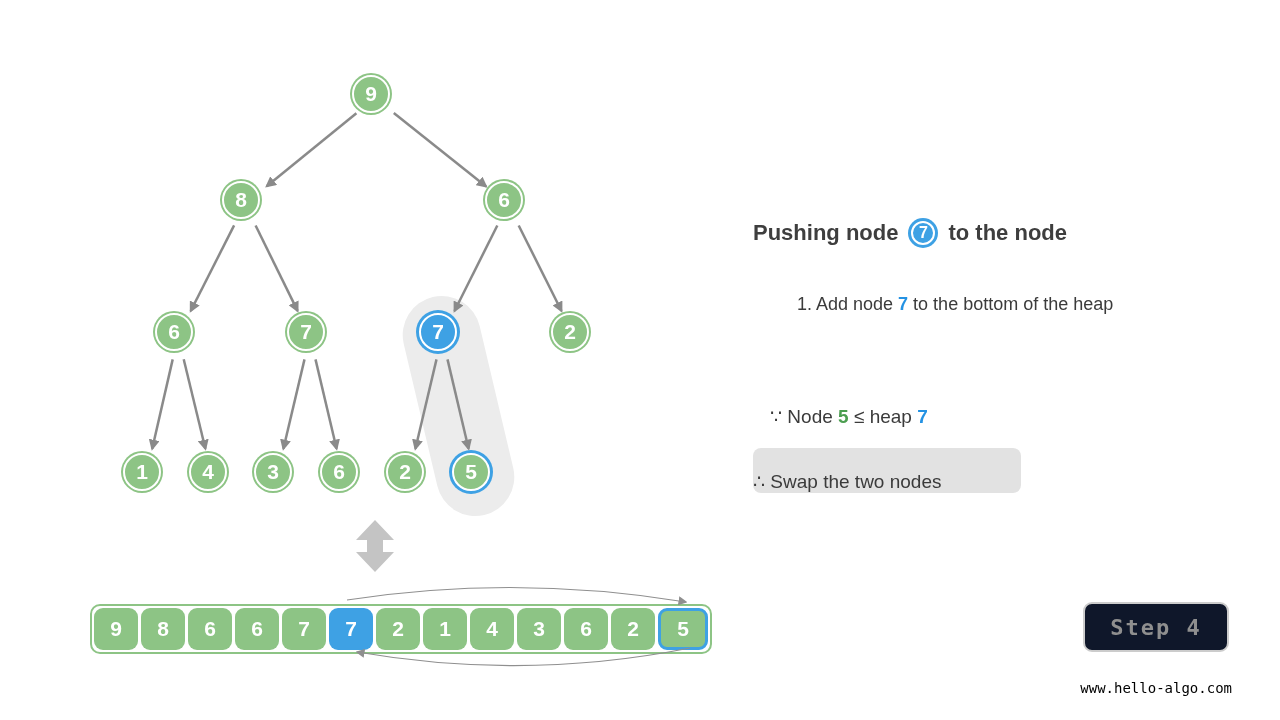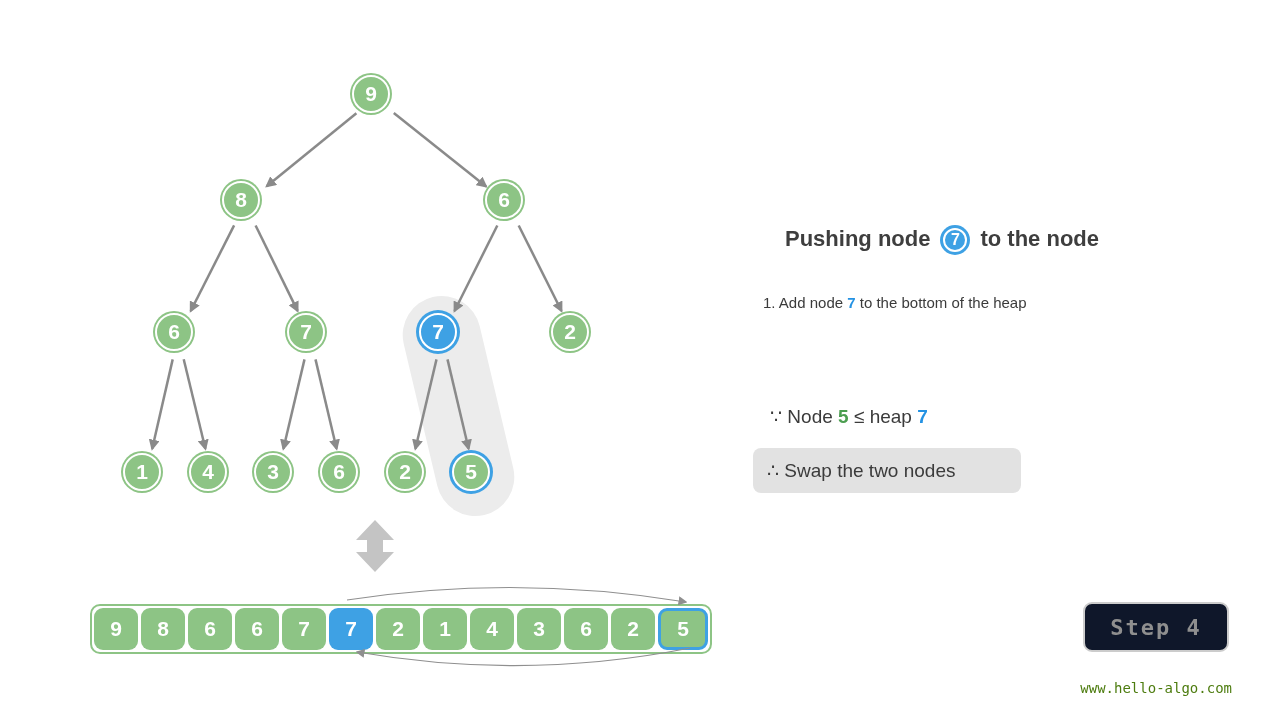--- a/index.html
+++ b/index.html
@@ -31,54 +31,54 @@
     flex:1; background:#8dc485; border-radius:9px;
     display:flex; align-items:center; justify-content:center;
     color:#fff; font-size:21px; font-weight:700;
   }
   .acell.blue { background:#3ea1e4; }
   .acell.ring { background:#8dc485; border:3px solid #3ea1e4; }
 
   
   .title-row {
     position:absolute; left:753px; top:214px; height:38px; z-index:2;
-    display:flex; align-items:flex-end; gap:10px;
-    font-size:22px; font-weight:700; color:#3e3e3e;margin-left:32px;
+    display:flex; align-items:center; gap:10px;
+    font-size:22px; font-weight:700; color:#3e3e3e;
   }
   .title-node {
     width:24px; height:24px; background:#3ea1e4; border:2px solid #fff; border-radius:50%;
     box-shadow:0 0 0 3px #3ea1e4; margin:0 3px;
     display:flex; align-items:center; justify-content:center;
     color:#fff; font-size:16px; font-weight:700;
   }
-  .step-line { position:absolute; left:763px; z-index:2; font-size:15px; color:#3b3b3b; }
+  .step-line { position:absolute; left:797px; z-index:2; font-size:18px; color:#3b3b3b; }
   .step-line.s1 { top:294px; }
   .step-line.s2 { top:347px; }
   .accent-blue  { color:#2492e3; font-weight:700; }
   .accent-green { color:#4c9e50; font-weight:700; }
   .because-line { position:absolute; left:770px; top:405px; z-index:2; font-size:19px; color:#3b3b3b; }
   .therefore-box {
     position:absolute; left:753px; top:448px; width:268px; height:45px; z-index:2;
     background:#e2e2e2; border-radius:8px;
-    display:flex; align-items:center; padding-left:14px;
+    display:flex; align-items:flex-end; 
     font-size:19px; color:#3b3b3b;
   }
 
   
   .step-badge {
     position:absolute; left:1083px; top:602px; width:146px; height:50px; z-index:2;
     border:2px solid #cccccc; border-radius:9px; background:#0f172a;
     display:flex; align-items:center; justify-content:center;
     font-family:"DejaVu Sans Mono","Liberation Mono",monospace;
     font-size:22px; font-weight:700; color:#8f8f8f; letter-spacing:2px; white-space:pre;
   }
   .watermark {
     position:absolute; right:48px; top:680px; z-index:2;
     font-family:"DejaVu Sans Mono","Liberation Mono",monospace;
-    font-size:14px; color:#4d7c0f;
+    font-size:14px; color:#000000;
   }
 </style>
 </head>
 <body>
 
 <div class="screen">
 
   <svg id="base-svg" class="layer" width="1280" height="720">
     <defs>
       <marker id="arrow" markerUnits="userSpaceOnUse" markerWidth="11" markerHeight="11" refX="9" refY="5.5" orient="auto">

